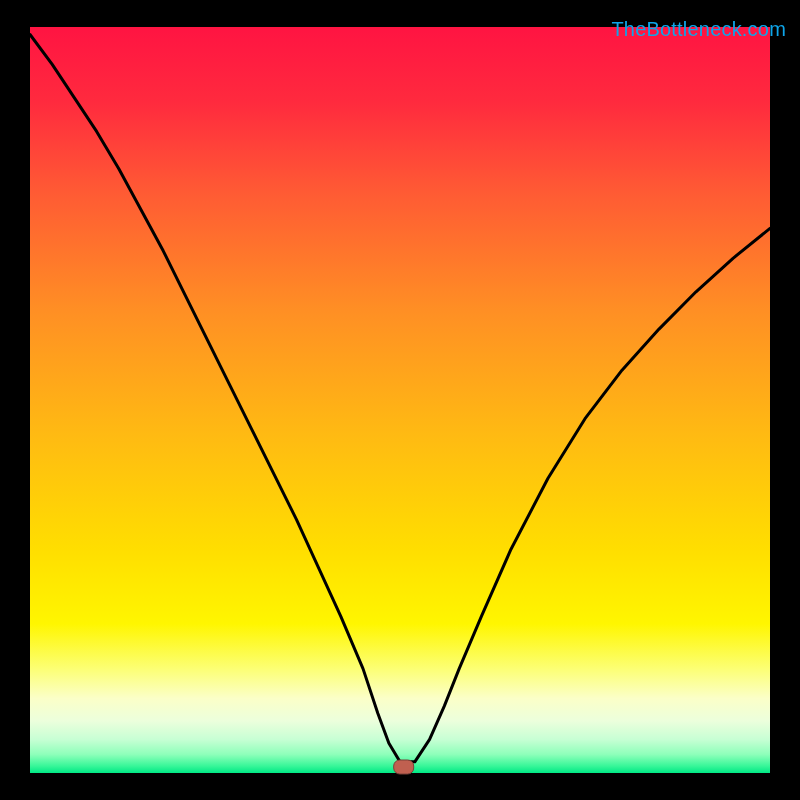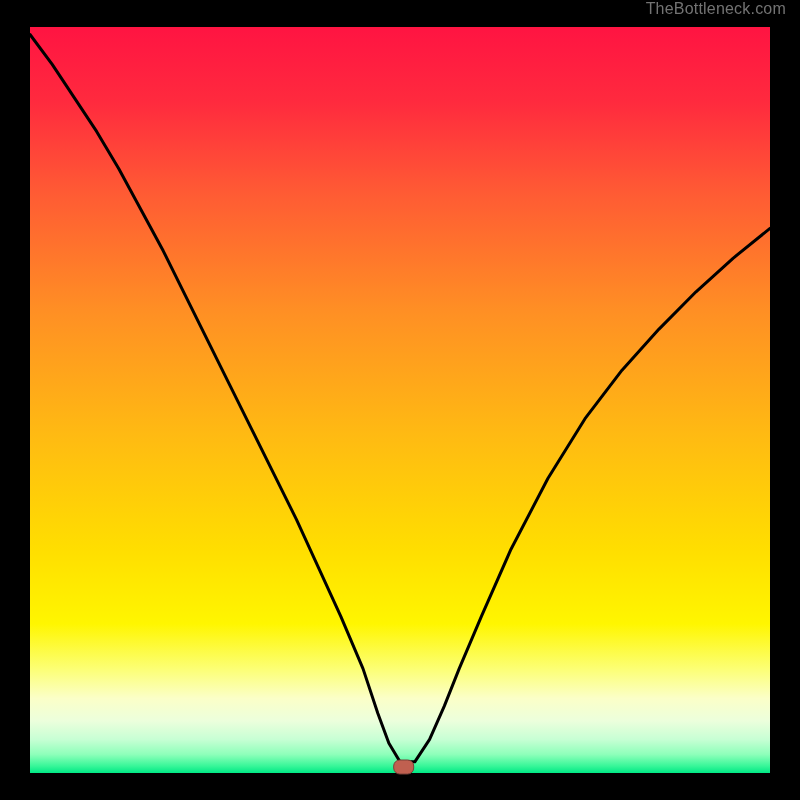--- a/index.html
+++ b/index.html
@@ -12,24 +12,24 @@
     font-family: Arial, Helvetica, sans-serif;
   }
   .frame {
     position: relative;
     width: 800px;
     height: 800px;
     background: #000;
   }
   .watermark {
     position: absolute;
-    top: 0;
+    top: 18px;
     right: 14px;
-    color: #737373;
-    font-size: 16px;
+    color: #0ea5e9;
+    font-size: 20px;
     font-weight: 500;
     letter-spacing: 0.2px;
     z-index: 10;
   }
   svg {
     display: block;
   }
 </style>
 </head>
 <body>

